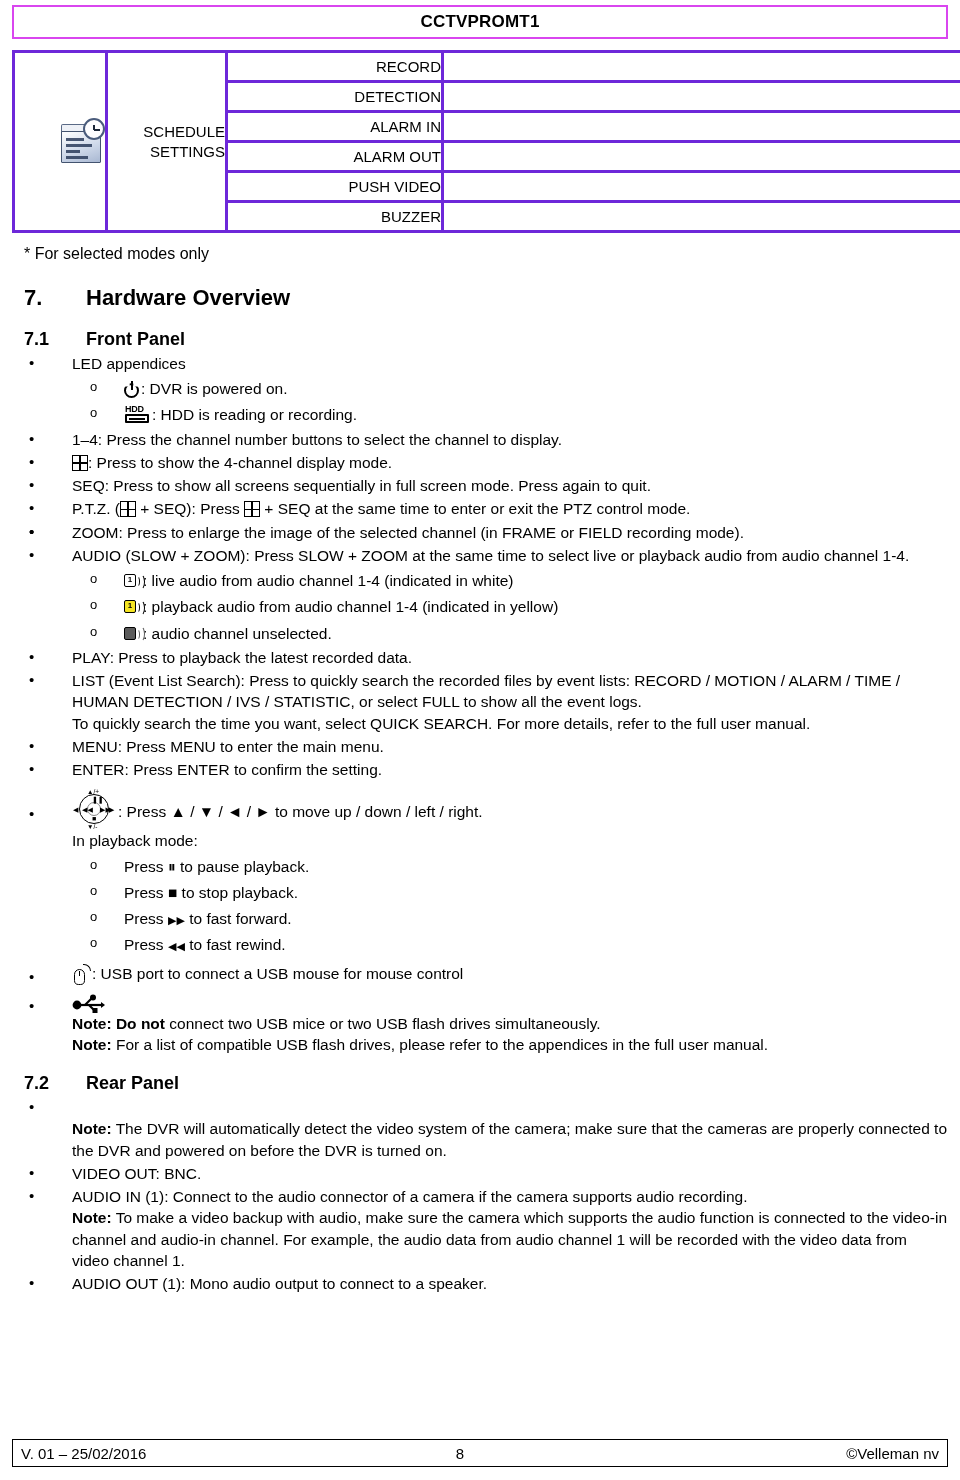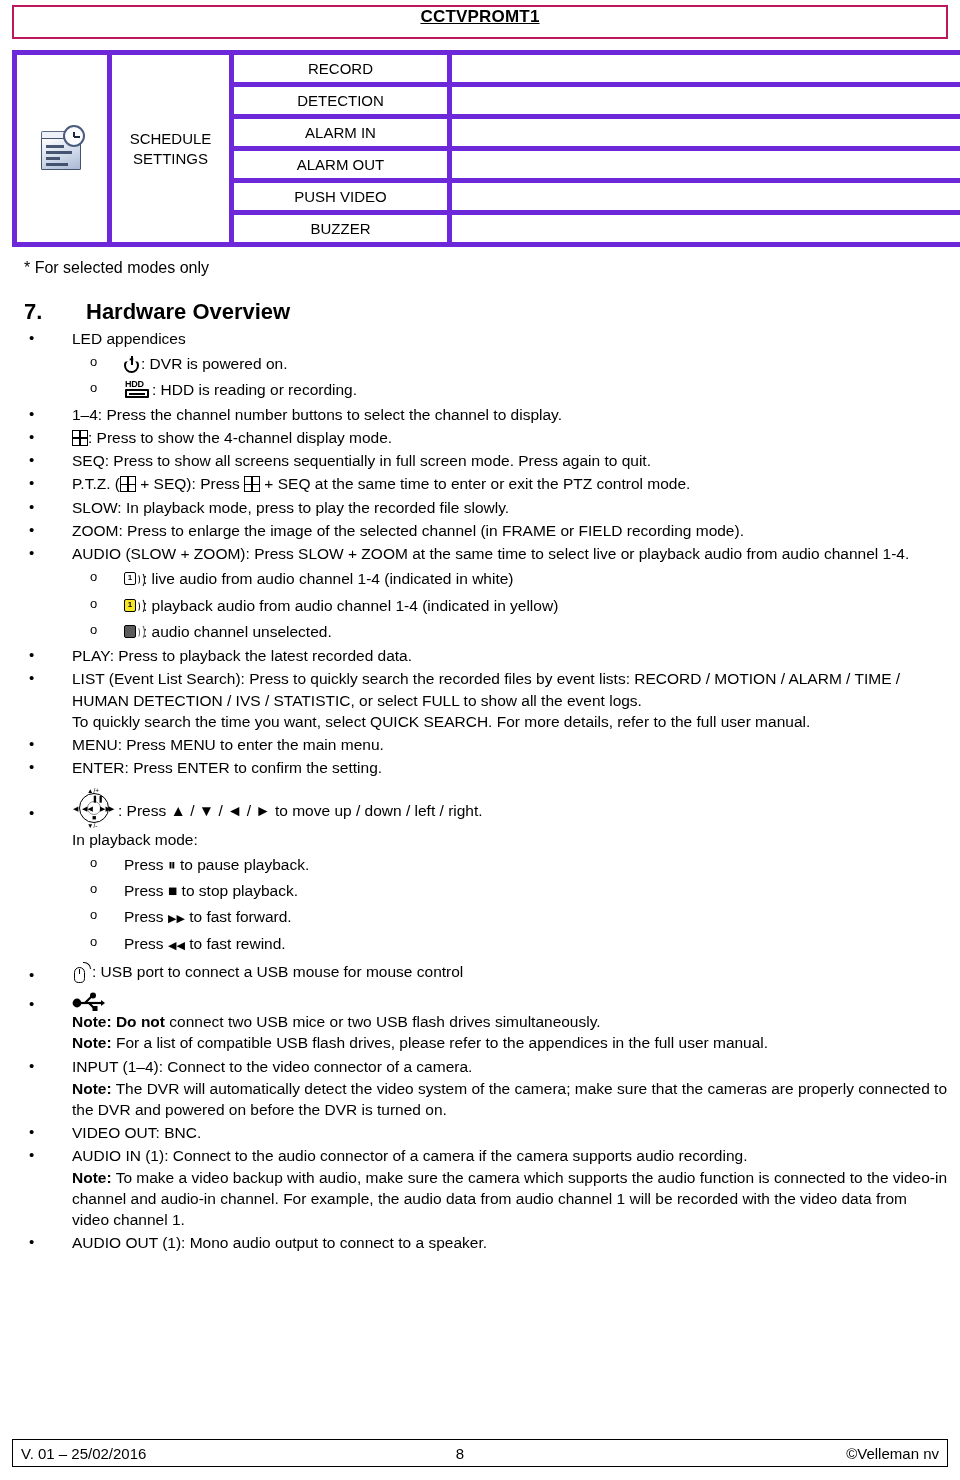--- a/index.html
+++ b/index.html
@@ -19,44 +19,45 @@
     width: 960px;
     height: 1480px;
     position: relative;
     box-sizing: border-box;
     padding: 0 12px;
   }
 
   
   .title-box {
     margin: 5px 0 0 0;
-    border: 2px solid #be185d;
+    border: 2px solid #d946ef;
     height: 30px;
     display: flex;
+    align-items: center;
     justify-content: center;
-    text-decoration: underline;
   }
   .title-box .title-text {
     font-weight: bold;
     font-size: 17px;
     letter-spacing: 0.2px;
   }
 
   
   .sched-table {
     margin-top: 11px;
     border-collapse: collapse;
     width: 936px;
     table-layout: fixed;
   }
   .sched-table td {
-    border: 5px solid #6d28d9;
+    border: 3px solid #6d28d9;
     font-size: 15px;
     padding: 0;
     vertical-align: middle;
+    text-align: right;
   }
   .col-icon  { width: 90px;  }
   .col-name  { width: 117px; }
   .col-items { width: 213px; }
   .col-blank { width: 516px; }
 
   .icon-cell, .name-cell {
     text-align: center;
   }
   .name-cell .nm {
@@ -442,20 +443,24 @@
     </tbody>
   </table>
 
   <div class="note-star">* For selected modes only</div>
 
   <h1 class="sec">
     <span class="num">7.</span>
     <span>Hardware Overview</span>
   </h1>
 
+  <h2 class="sub">
+    <span class="num">7.1</span>
+    <span>Front Panel</span>
+  </h2>
 
   <ul class="lvl1">
 
     <li>
       <span class="b">•</span>
       <span>LED appendices</span>
       <ul class="lvl2">
         <li>
           <span class="b">o</span>
           <span class="ico ico-power">
@@ -487,21 +492,20 @@
       <span>SEQ: Press to show all screens sequentially in full screen mode. Press again to quit.</span>
     </li>
 
     <li>
       <span class="b">•</span>
       <span>P.T.Z. (</span><span class="ico ico-grid"></span><span> + SEQ): Press </span><span class="ico ico-grid"></span><span> + SEQ at the same time to enter or exit the PTZ control mode.</span>
     </li>
 
     <li>
       <span class="b">•</span>
-      <span>SLOW: In playback mode, press to play the recorded file slowly.</span>
     </li>
 
     <li>
       <span class="b">•</span>
       <span>ZOOM: Press to enlarge the image of the selected channel (in FRAME or FIELD recording mode).</span>
     </li>
 
     <li>
       <span class="b">•</span>
       <span>AUDIO (SLOW + ZOOM): Press SLOW + ZOOM at the same time to select live or playback audio from audio channel 1-4.</span>
@@ -604,25 +608,29 @@
           <path d="M17 12 L22 17" stroke="#000" stroke-width="2.2" fill="none"></path>
           <rect x="20.5" y="15" width="5" height="5" fill="#000"></rect>
         </svg>
       </span><br>
       <b class="bold">Note: Do not</b><span> connect two USB mice or two USB flash drives simultaneously.</span><br>
       <b class="bold">Note:</b><span> For a list of compatible USB flash drives, please refer to the appendices in the full user manual.</span>
     </li>
 
   </ul>
 
+  <h2 class="sub">
+    <span class="num">7.2</span>
+    <span>Rear Panel</span>
+  </h2>
 
   <ul class="lvl1">
     <li>
       <span class="b">•</span>
-      <span>INPUT (1–4): Connect to the video connector of a camera.</span><br>
+      <br>
       <b class="bold">Note:</b><span> The DVR will automatically detect the video system of the camera; make sure that the cameras are properly connected to the DVR and powered on before the DVR is turned on.</span>
     </li>
     <li>
       <span class="b">•</span>
       <span>VIDEO OUT: BNC.</span>
     </li>
     <li>
       <span class="b">•</span>
       <span>AUDIO IN (1): Connect to the audio connector of a camera if the camera supports audio recording.</span><br>
       <b class="bold">Note:</b><span> To make a video backup with audio, make sure the camera which supports the audio function is connected to the video-in channel and audio-in channel. For example, the audio data from audio channel 1 will be recorded with the video data from video channel 1.</span>

